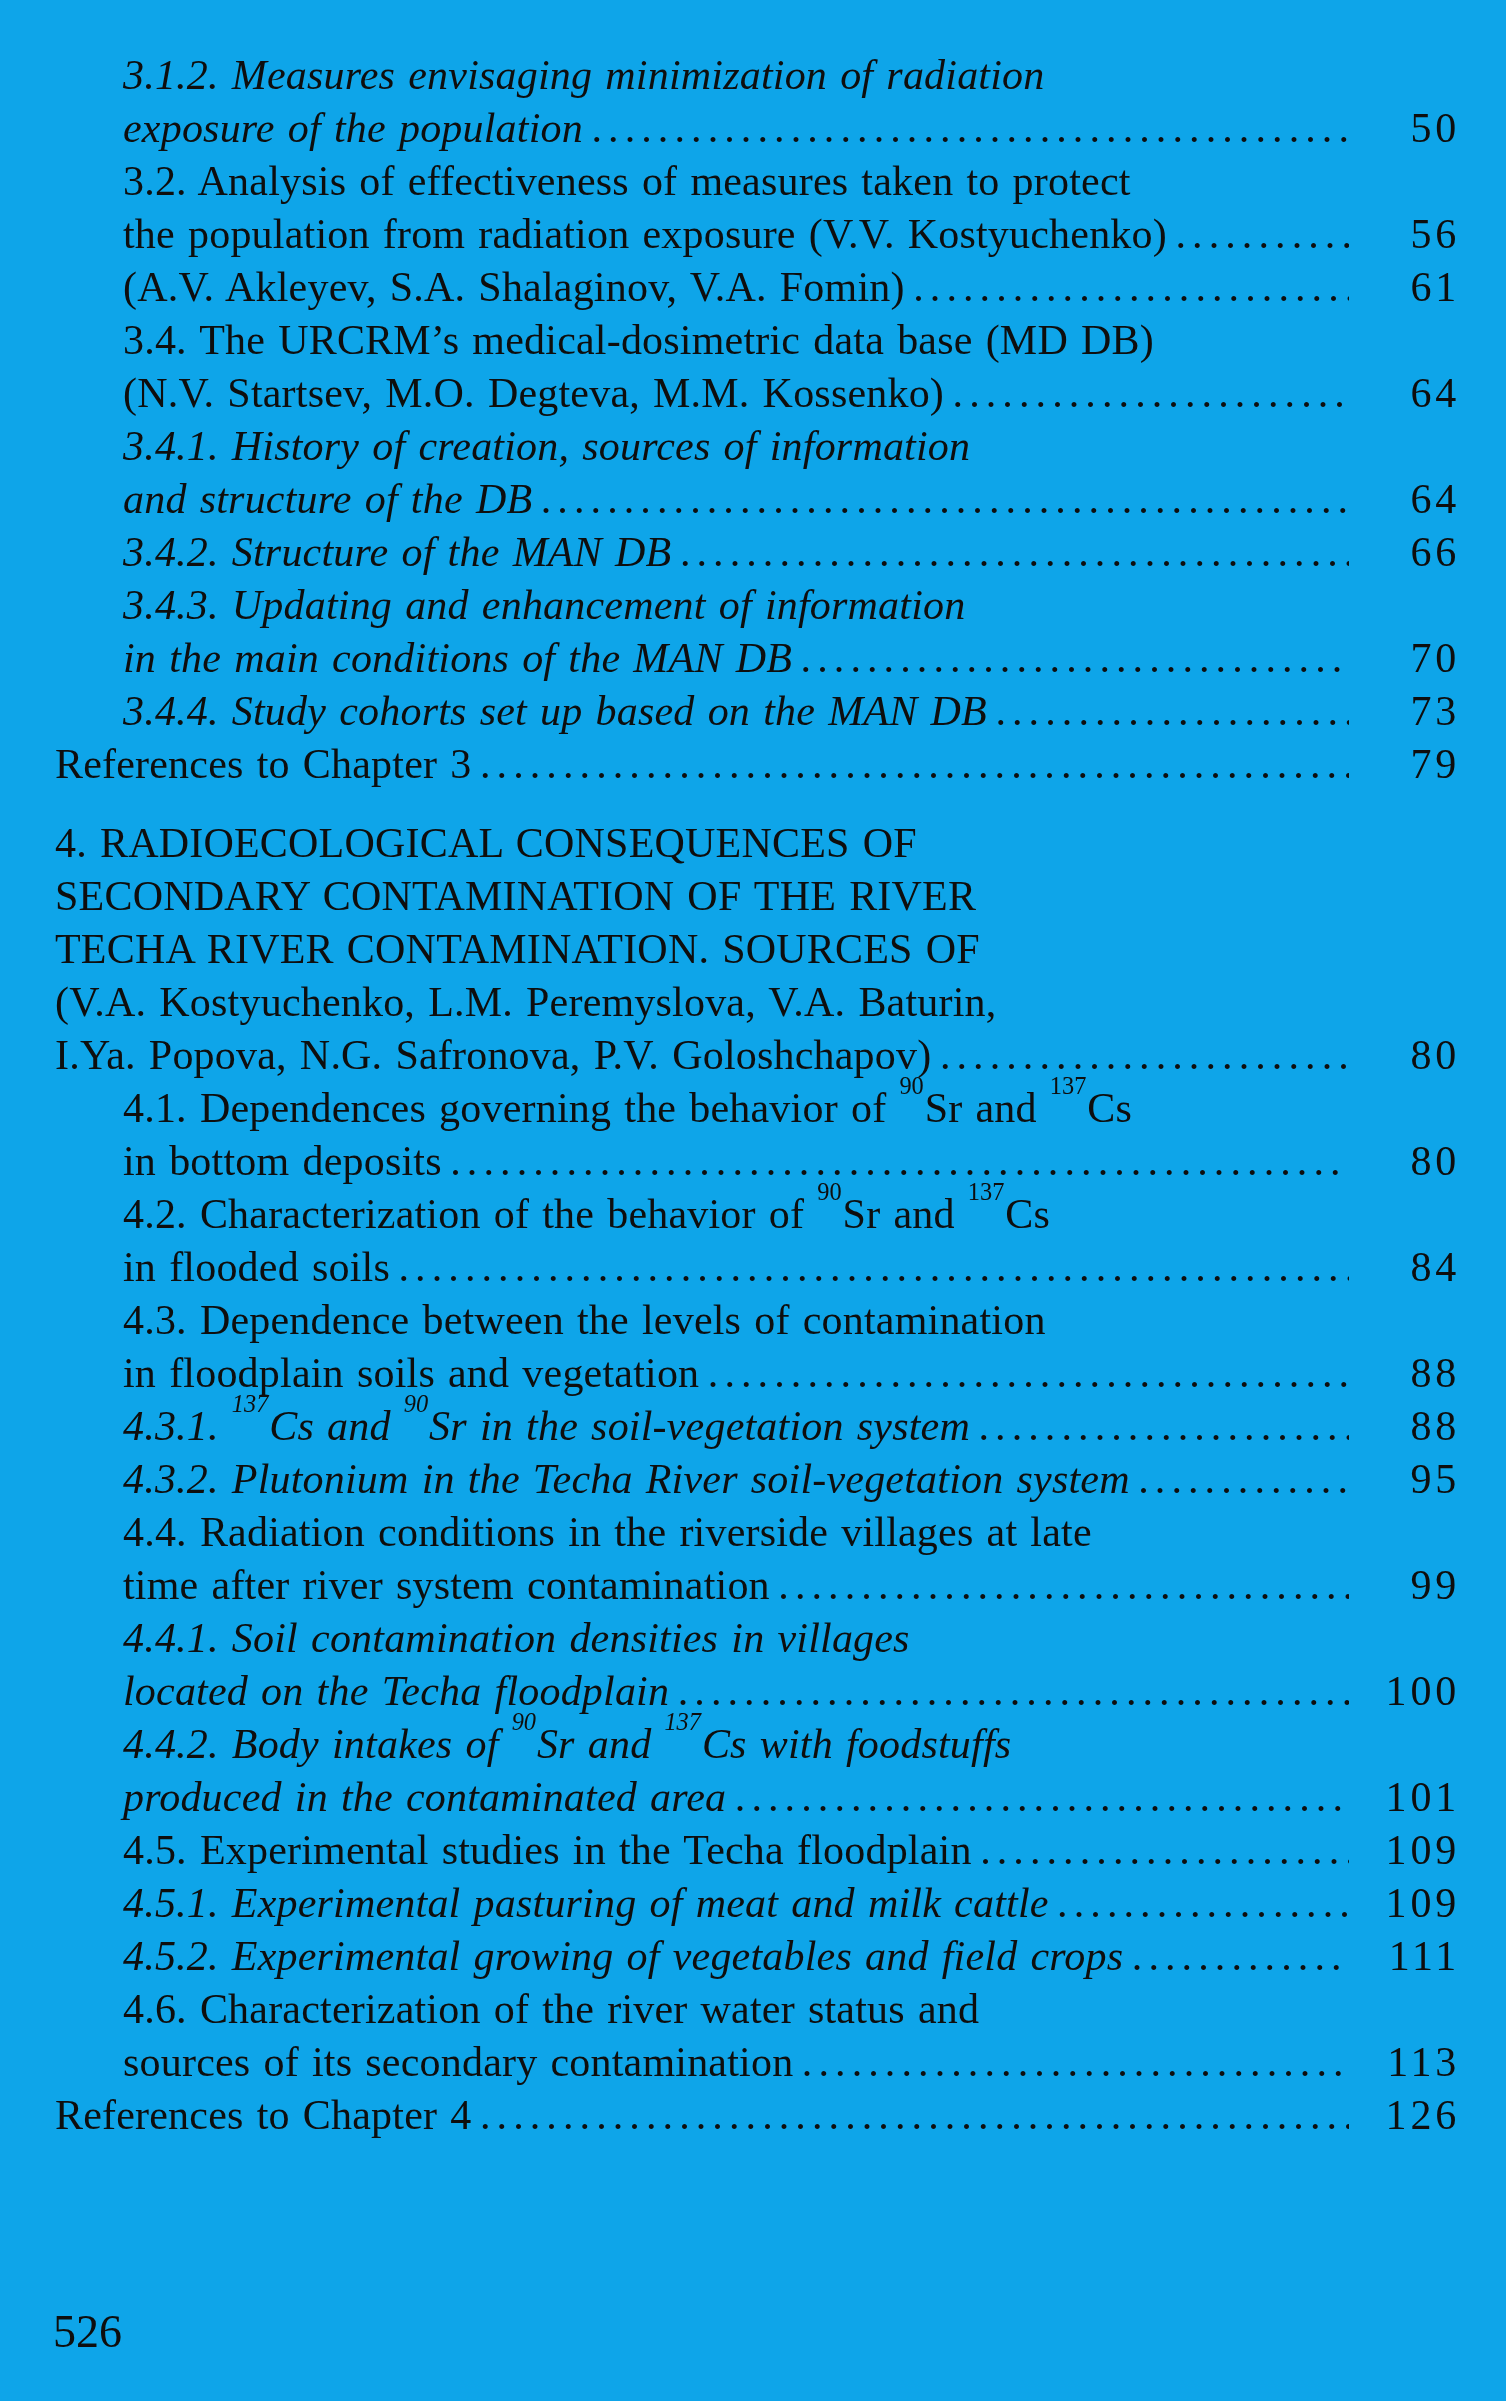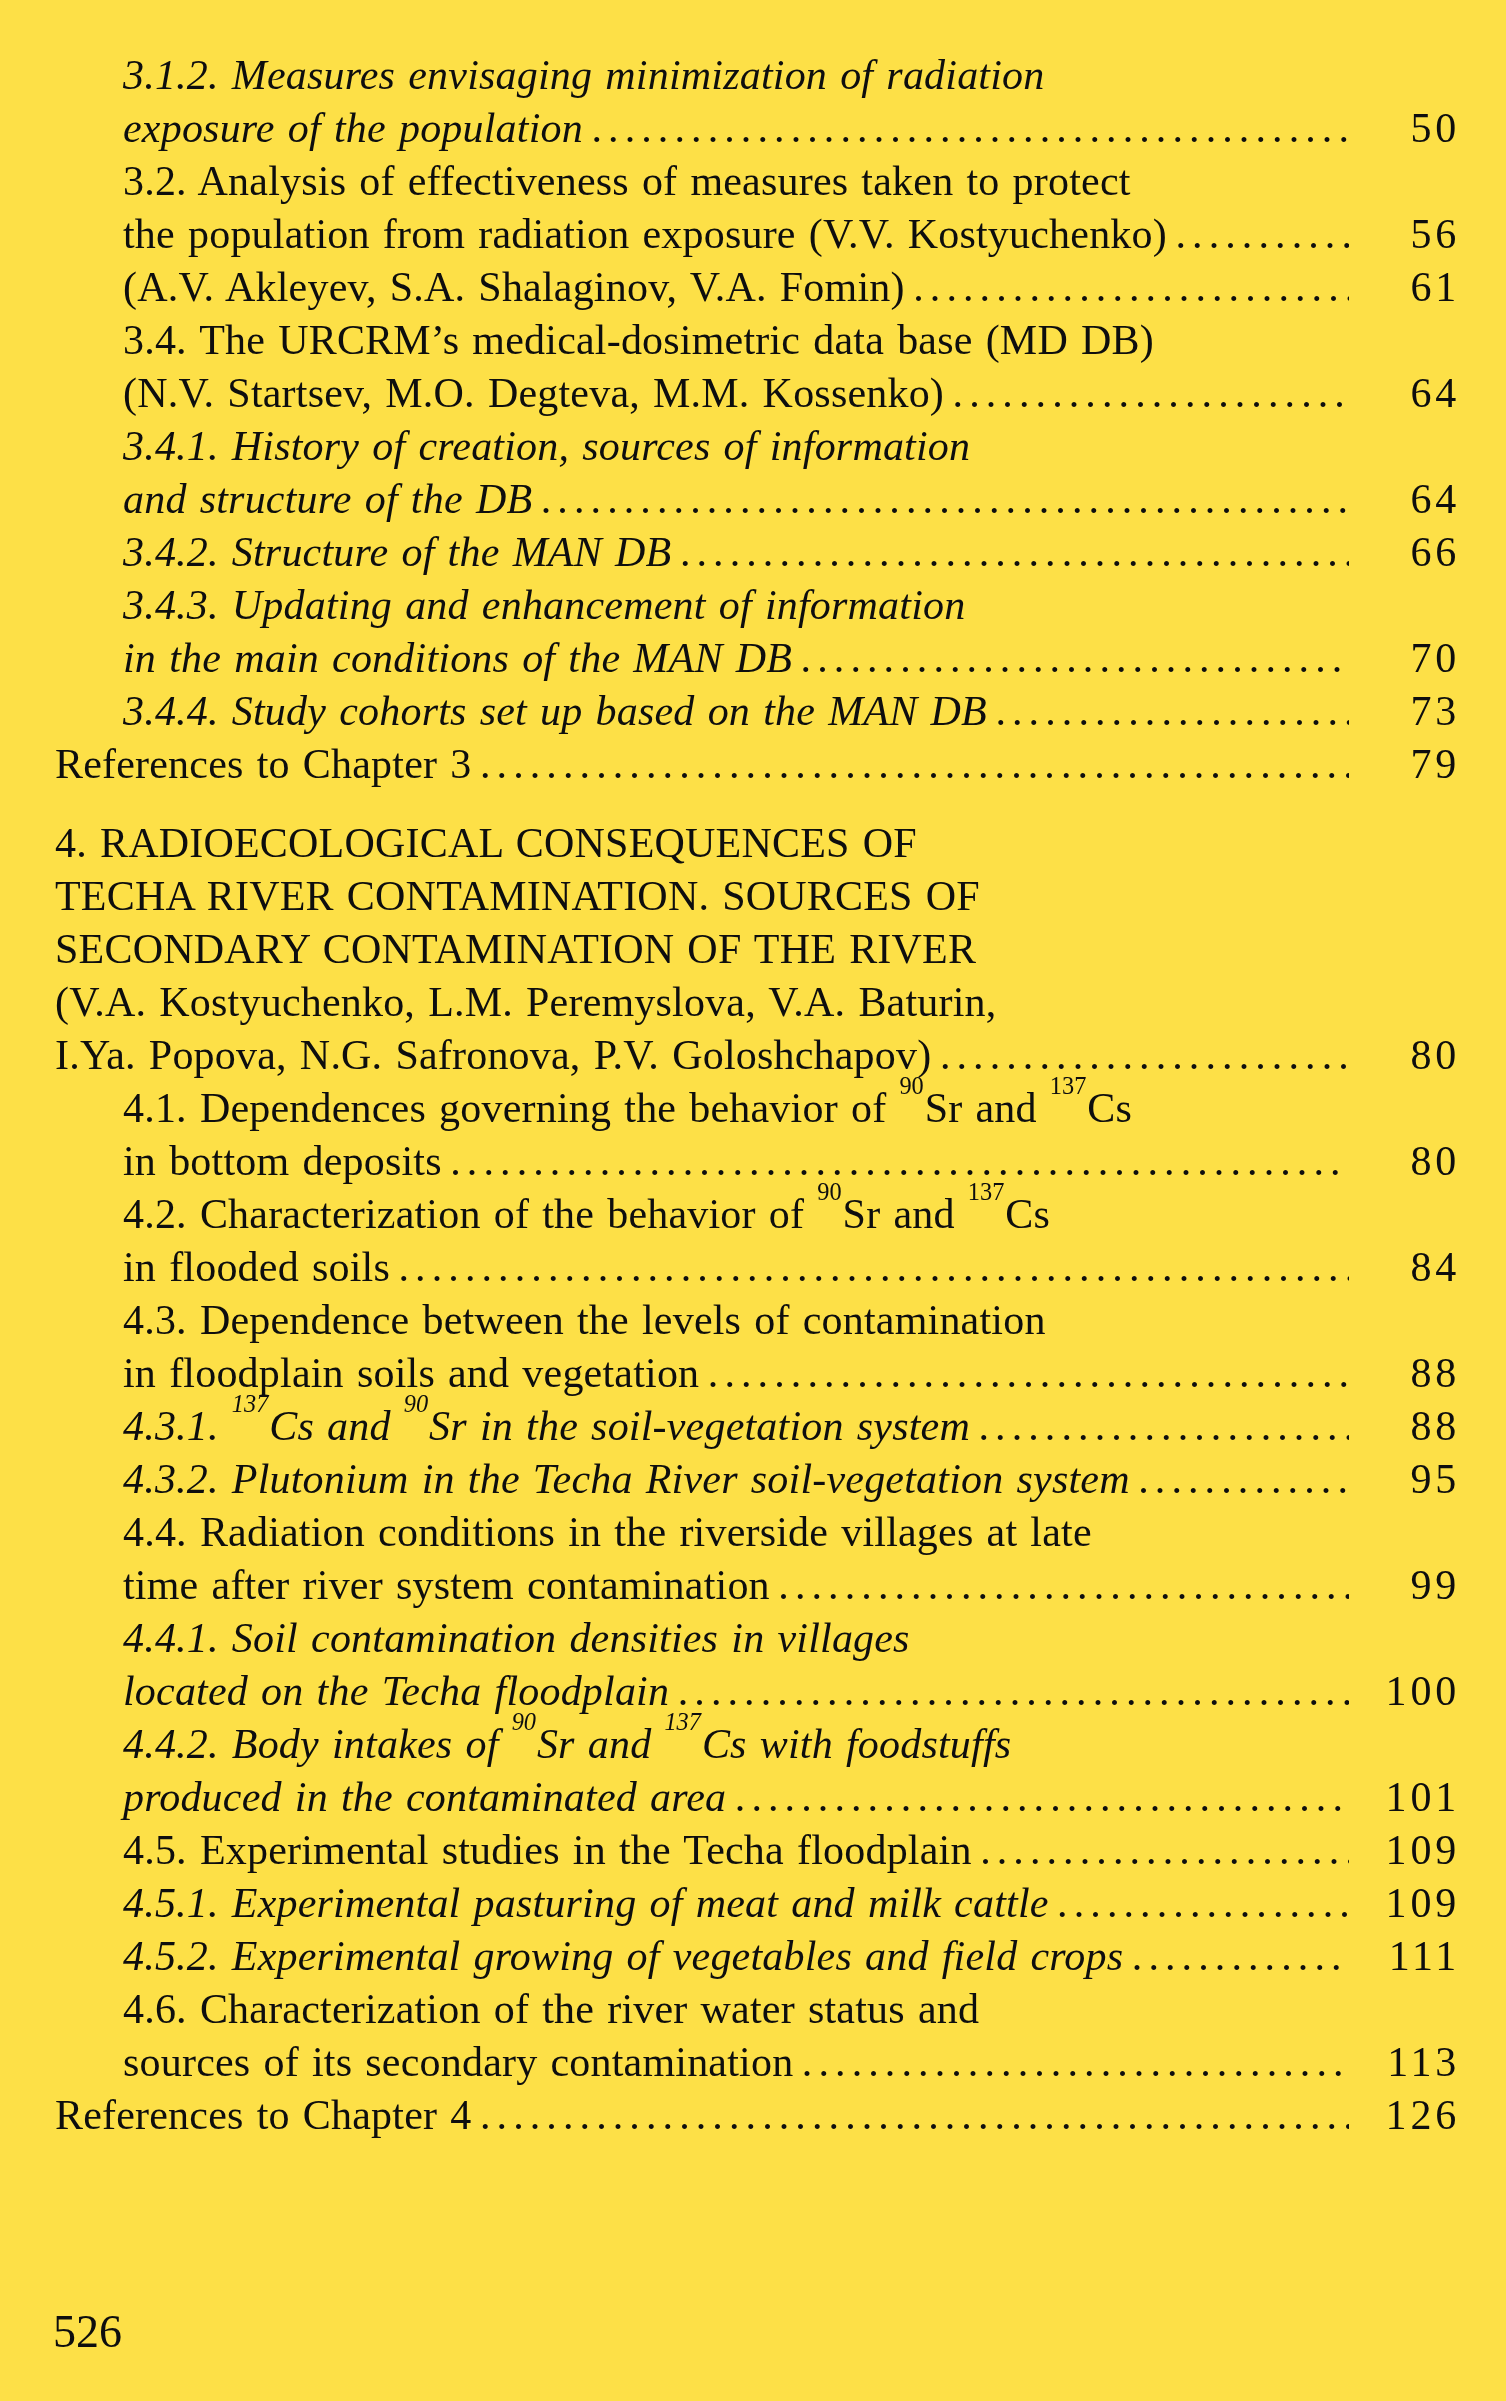--- a/index.html
+++ b/index.html
@@ -11,21 +11,21 @@
     width: 1507px;
     height: 2401px;
     color: #0e0e0e;
     font-family: "Liberation Serif", "DejaVu Serif", serif;
   }
   .page {
     position: relative;
     width: 1507px;
     height: 2401px;
     overflow: hidden;
-    background: #fde047;
+    background: #0ea5e9;
   }
   .toc {
     padding: 49px 47px 0 55px;
     font-size: 42px;
     line-height: 53px;
   }
   .entry { margin: 0; }
   .entry.indented { padding-left: 68px; }
   .entry.italic .toc-text { font-style: italic; }
   .entry.gap-before { margin-top: 26px; }
@@ -156,24 +156,24 @@
           <span class="toc-text">References to Chapter 3</span>
           <span class="leader"></span>
           <span class="pagenum">79</span>
         </div>
       </div>
       <div class="entry gap-before">
         <div class="toc-line">
           <span class="toc-text">4. RADIOECOLOGICAL CONSEQUENCES OF</span>
         </div>
         <div class="toc-line">
+          <span class="toc-text">SECONDARY CONTAMINATION OF THE RIVER</span>
+        </div>
+        <div class="toc-line">
           <span class="toc-text">TECHA RIVER CONTAMINATION. SOURCES OF</span>
-        </div>
-        <div class="toc-line">
-          <span class="toc-text">SECONDARY CONTAMINATION OF THE RIVER</span>
         </div>
         <div class="toc-line">
           <span class="toc-text">(V.A. Kostyuchenko, L.M. Peremyslova, V.A. Baturin,</span>
         </div>
         <div class="toc-line">
           <span class="toc-text">I.Ya. Popova, N.G. Safronova, P.V. Goloshchapov)</span>
           <span class="leader"></span>
           <span class="pagenum">80</span>
         </div>
       </div>

